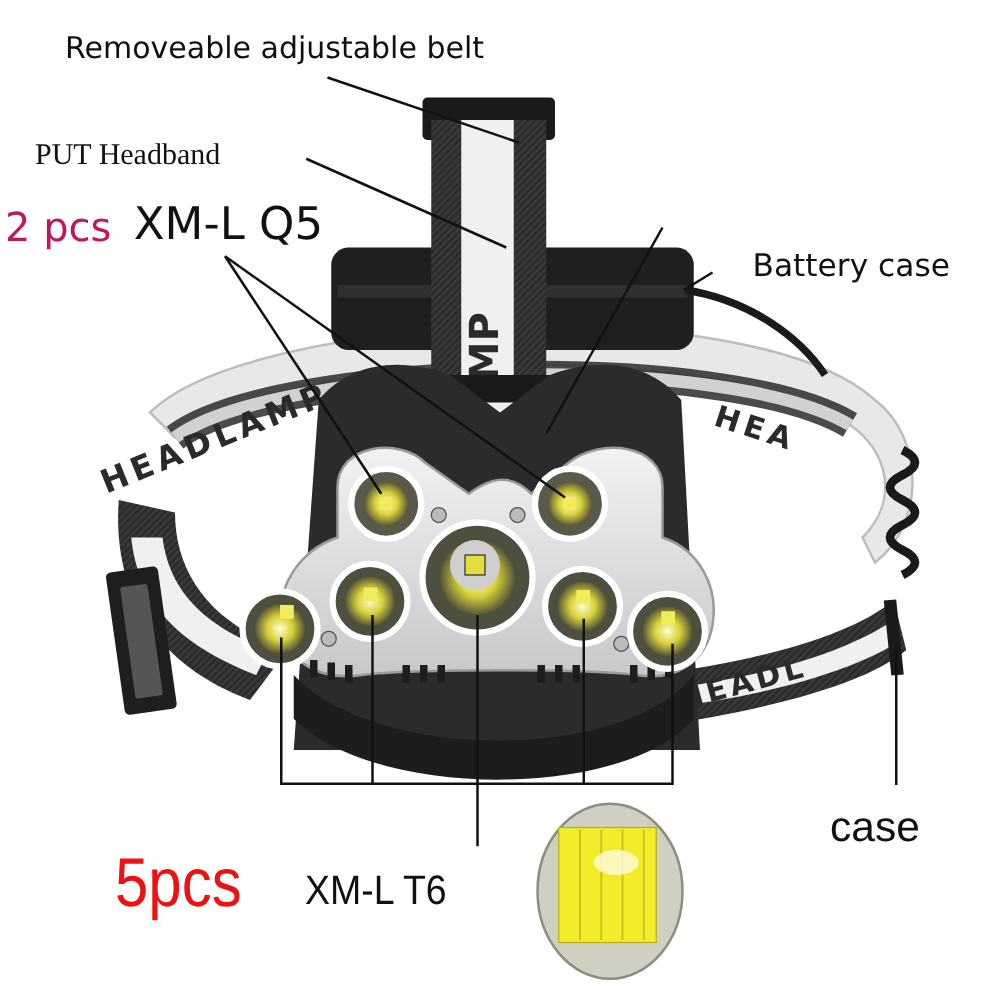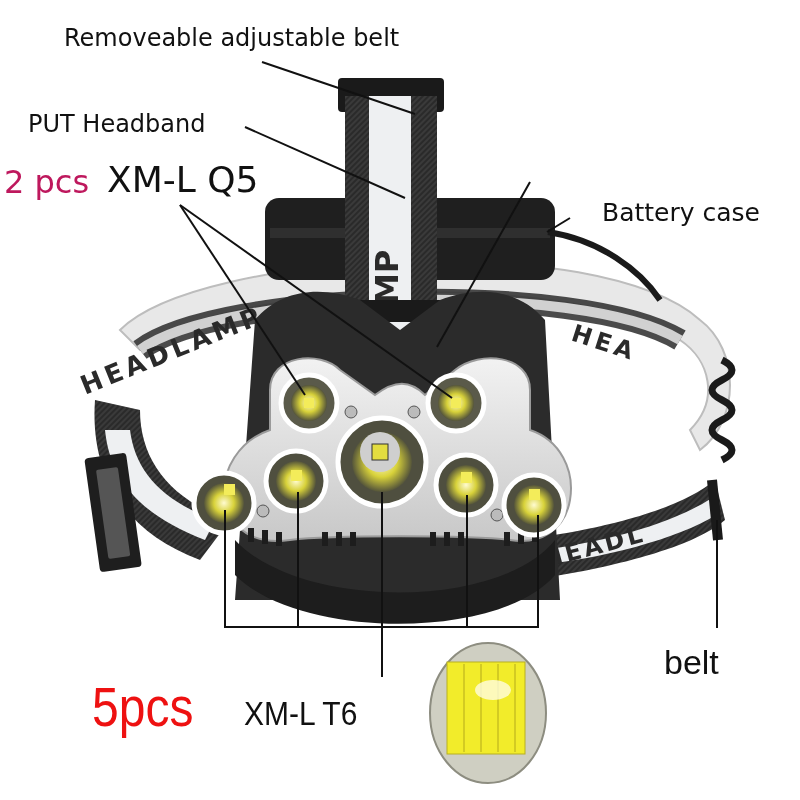--- a/index.html
+++ b/index.html
@@ -1,20 +1,20 @@
 <!DOCTYPE html>
 <html><head>
   <meta charset="utf-8">
   <style>
     html, body { margin: 0; padding: 0; background: #ffffff; }
     body { width: 800px; height: 800px; position: relative; overflow: hidden; font-family: "DejaVu Sans", sans-serif; }
     .stage { position: absolute; left: 0; top: 0; width: 800px; height: 800px; }
     .lbl { position: absolute; color: #111; white-space: nowrap; line-height: 1; }
-    .l-belt { left: 52px; top: 26px; font-size: 24px; margin-left: 12px; }
-    .l-headband { left: 28px; top: 112px; font-size: 24px; }
+    .l-belt { left: 52px; top: 26px; font-size: 24px; }
+    .l-headband { left: 28px; top: 112px; font-size: 24px; font-family: Liberation Serif, serif; }
     .l-2pcs { left: 4px; top: 166px; font-size: 32px; color: #be185d; }
     .l-q5 { left: 107px; top: 162px; font-size: 36px; }
     .l-switch { left: 507px; top: 144px; font-size: 24px; }
     .l-battery { left: 570px; top: 200px; font-size: 25px; margin-left: 32px; }
     .l-wire { left: 664px; top: 645px; font-size: 34px; font-family: "Liberation Sans", sans-serif; }
     .l-5pcs { left: 92px; top: 680px; font-size: 48px; color: #ee1111; font-family: "Liberation Sans", sans-serif; transform: scaleY(1.15); transform-origin: left top; }
     .l-t6 { left: 244px; top: 697px; font-size: 30px; font-family: "Liberation Sans", sans-serif; transform: scaleY(1.1); transform-origin: left top; }
   </style>
 </head>
 <body>
@@ -168,16 +168,16 @@
 
       <line x1="717" y1="520" x2="717" y2="628"></line>
     </g>
   </svg>
 
   <div class="lbl l-belt">Removeable adjustable belt</div>
   <div class="lbl l-headband">PUT Headband</div>
   <div class="lbl l-2pcs">2 pcs</div>
   <div class="lbl l-q5">XM-L Q5</div>
   <div class="lbl l-battery">Battery case</div>
-  <div class="lbl l-wire">belt</div>
+  <div class="lbl l-wire">case</div>
   <div class="lbl l-5pcs">5pcs</div>
   <div class="lbl l-t6">XM-L T6</div>
 </div>
 
 </body></html>

